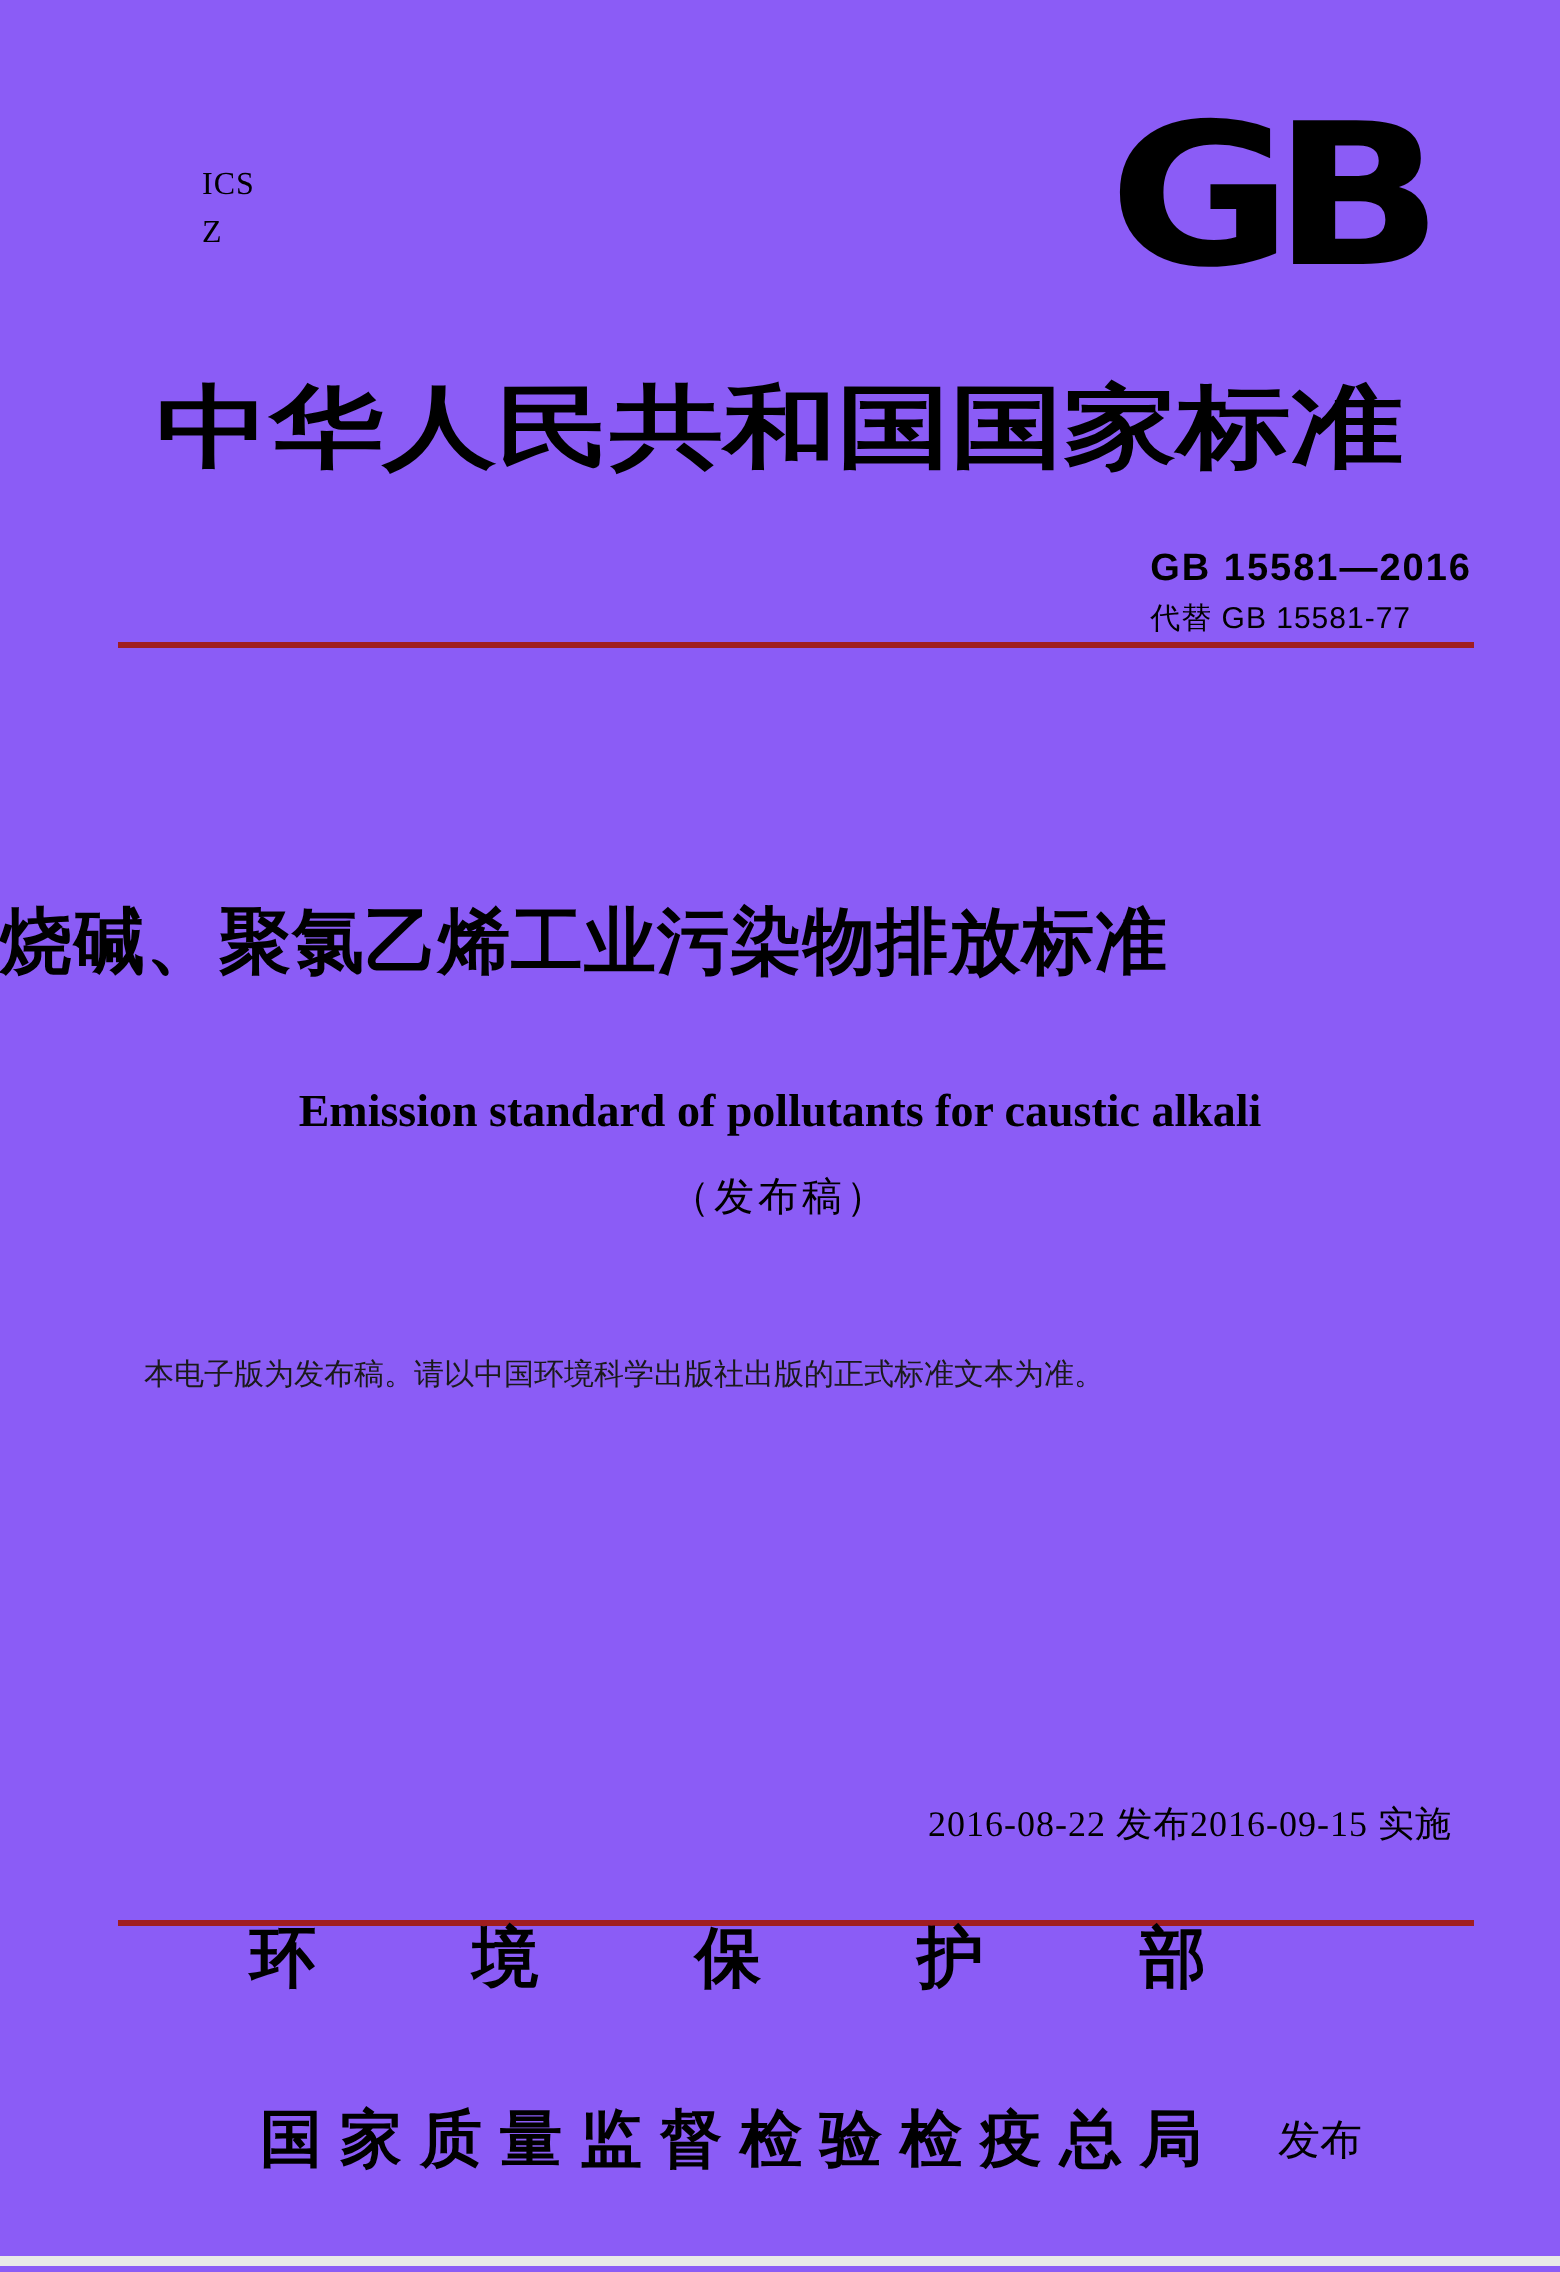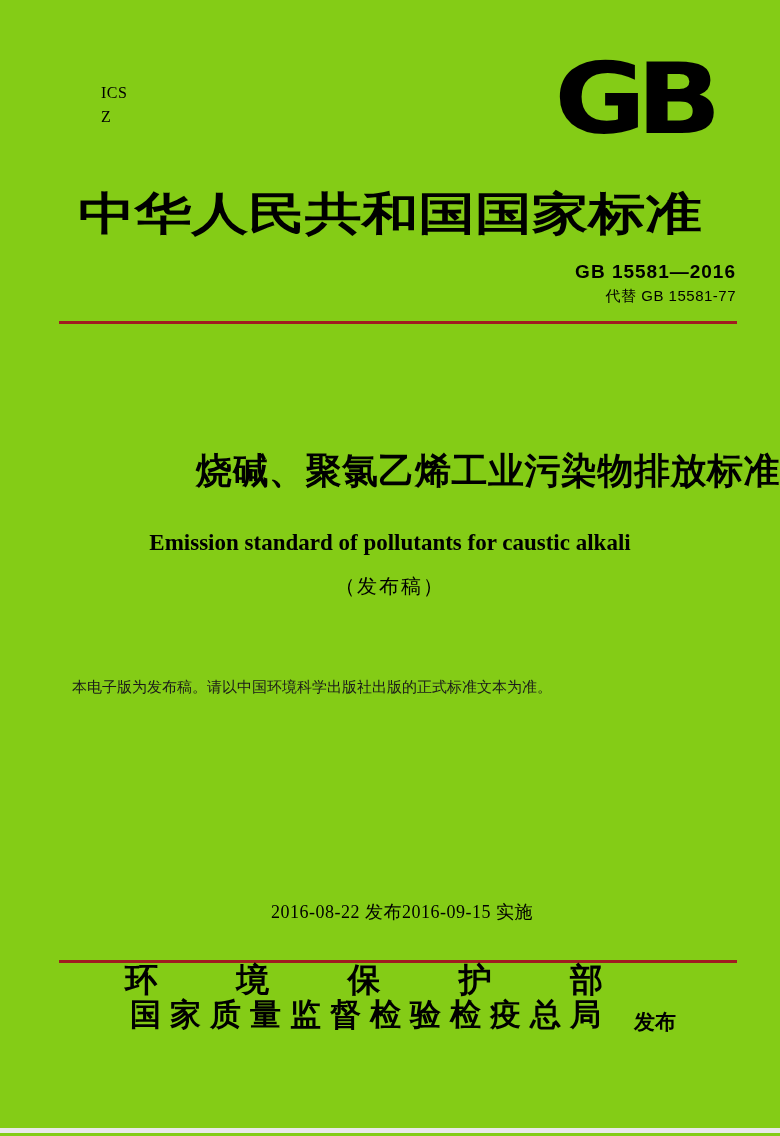--- a/index.html
+++ b/index.html
@@ -1,20 +1,20 @@
 <!DOCTYPE html>
 <html><head>
 <meta charset="utf-8">
 <style>
   html, body { margin: 0; padding: 0; background: #ffffff; }
   .page {
     position: relative;
     width: 780px;
     height: 1136px;
-    background: #84cc16;
+    background: #8b5cf6;
     overflow: hidden;
     font-family: "Liberation Serif", "DejaVu Serif", serif;
     color: #000;
   }
 
   
   .ics-block {
     position: absolute;
     left: 101px; top: 81px;
     font-size: 16px;
@@ -49,22 +49,22 @@
     font-weight: 900;
     white-space: nowrap;
     transform: scaleX(1.26);
     transform-origin: 50% 50%;
     font-family: "Liberation Serif", "DejaVu Serif", serif;
   }
 
   
   .std-no-block {
     position: absolute;
-    right: 44px; top: 261px;
-    text-align: right;
+    right: 44px; top: 274px;
+    text-align: left;
     font-family: "Liberation Sans", "DejaVu Sans", sans-serif;
   }
   .std-no-main  { font-size: 19px; font-weight: 600; letter-spacing: 1px; }
   .std-no-repl  { font-size: 15px; font-weight: 500; margin-top: 4px; letter-spacing: 0.5px; }
 
   .rule {
     position: absolute;
     left: 59px;
     width: 678px;
     height: 3px;
@@ -72,32 +72,32 @@
   }
   .rule-top    { top: 321px; }
   .rule-bottom { top: 960px; }
 
   
   .cn-title {
     position: absolute;
     left: 0; top: 447px;
     width: 780px;
     margin: 0;
-    text-align: right;
+    text-align: left;
     font-size: 36px;
     font-weight: 700;
     letter-spacing: 0.5px;
     white-space: nowrap;
     font-family: "Liberation Sans", "DejaVu Sans", sans-serif;
   }
 
   
   .en-title-block {
     position: absolute;
-    left: 0; top: 520px;
+    left: 0; top: 533px;
     width: 780px;
     text-align: center;
   }
   .en-line {
     font-size: 23px;
     font-weight: 700;
     line-height: 45px;
     font-family: "Liberation Serif", "DejaVu Serif", serif;
   }
   .draft-label {
@@ -118,52 +118,52 @@
 
   
   .dates-row {
     position: absolute;
     left: 0; top: 900px;
     width: 780px;
     box-sizing: border-box;
     padding-left: 78px;
     padding-right: 54px;
     display: flex;
-    justify-content: center;
+    justify-content: flex-end;
     font-size: 18px;
     letter-spacing: 0.5px;
   }
 
   
   .agency-line1 {
     position: absolute;
     left: 125px; top: 961px;
     width: 478px;
     display: flex;
     justify-content: space-between;
     font-size: 33px;
     font-weight: 900;
     line-height: 38px;
   }
   .agency-line2-row {
     position: absolute;
-    left: 130px; top: 994px;
+    left: 130px; top: 1049px;
     display: flex;
-    align-items: flex-end;
+    align-items: center;
+    gap: 29px;
   }
   .agency-line2 {
     font-size: 31px;
     font-weight: 900;
     letter-spacing: 9px;
     white-space: nowrap;
   }
   .publish-label {
     font-size: 21px;
-    font-weight: 700;
-    margin-left: 24px;
+    font-weight: 400;
     white-space: nowrap;
   }
 
   .bottom-edge {
     position: absolute;
     left: 0; top: 1128px;
     width: 780px; height: 5px;
     background: #e9e9e9;
   }
 </style>

